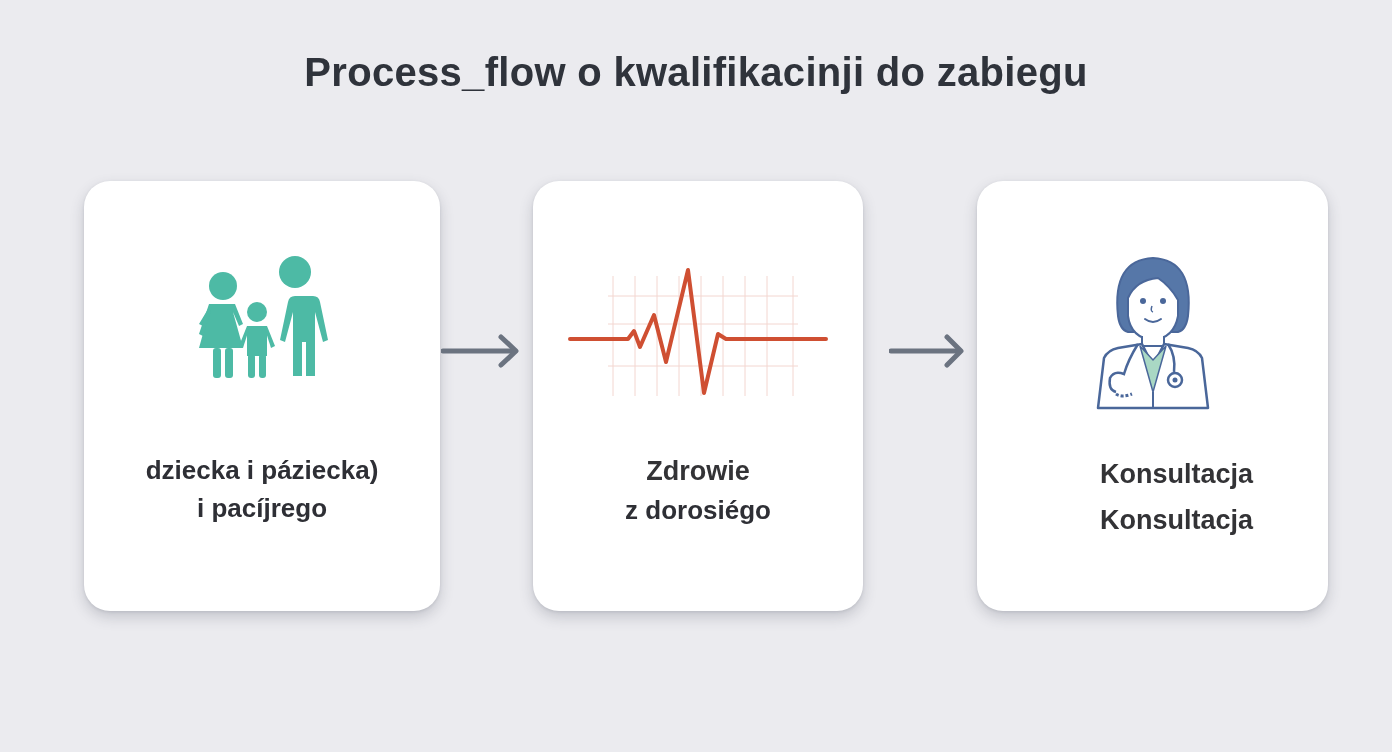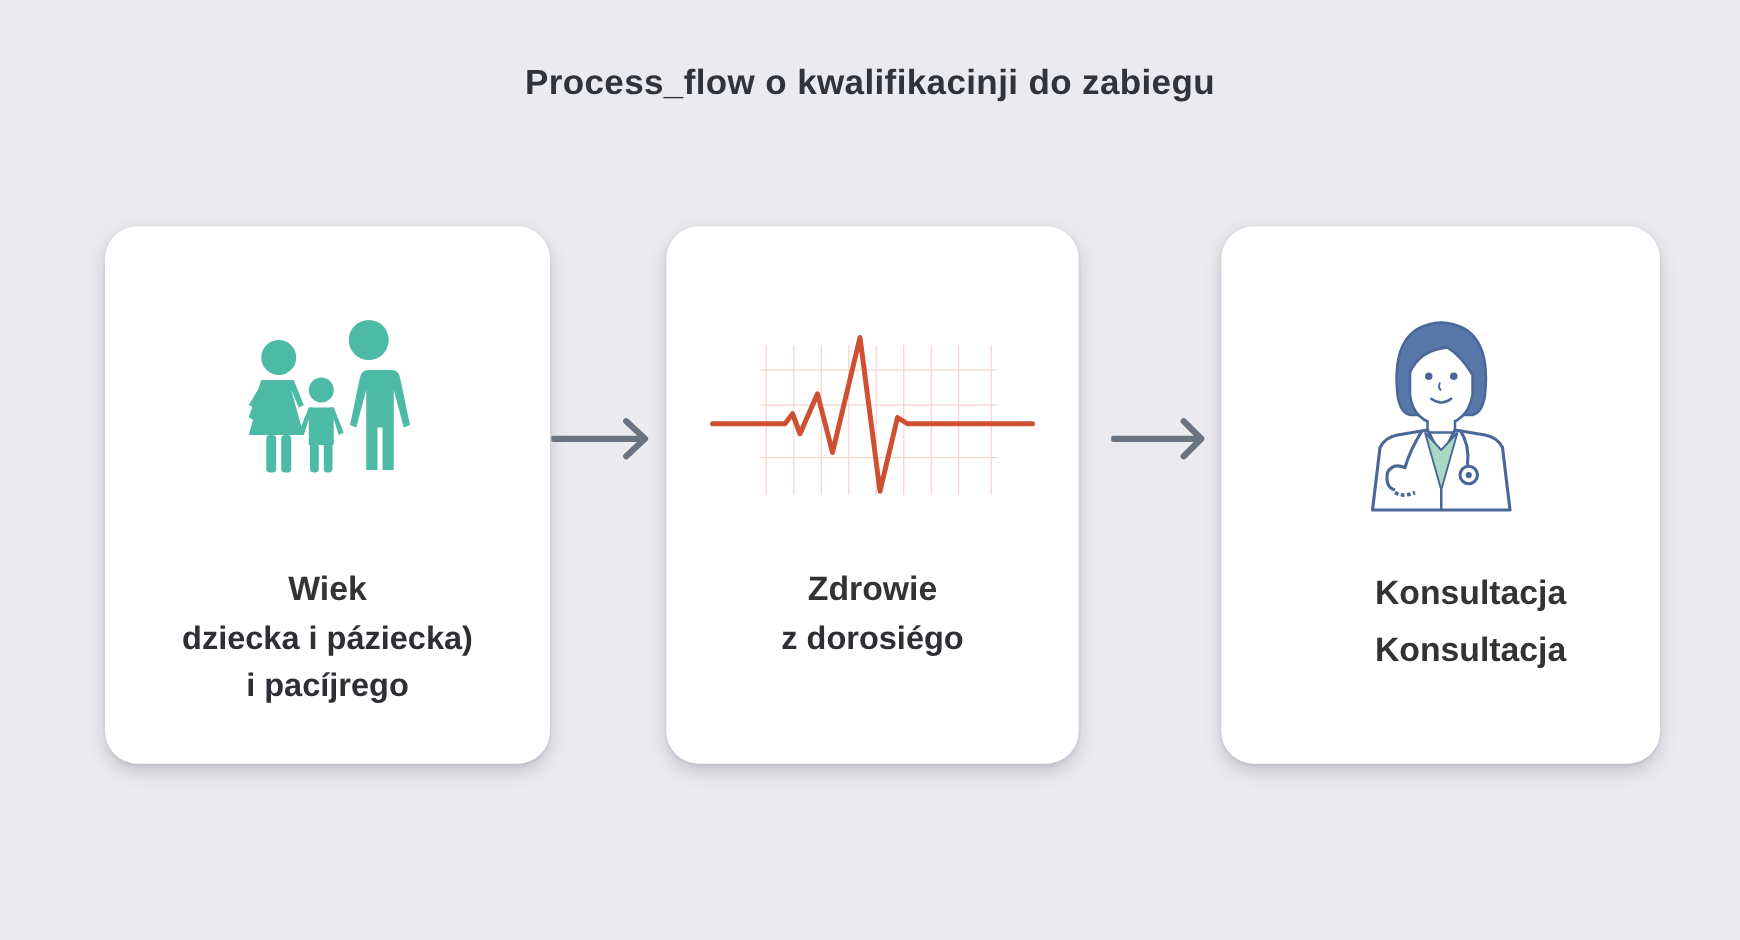--- a/index.html
+++ b/index.html
@@ -4,21 +4,21 @@
 <style>
   html, body { margin: 0; padding: 0; }
   body {
     width: 1392px; height: 752px; overflow: hidden;
     background: #ebebef;
     font-family: "Liberation Sans", "DejaVu Sans", sans-serif;
     position: relative;
   }
   .title {
     position: absolute; left: 0; top: 50px; width: 1392px;
-    text-align: center; font-size: 28px; font-weight: bold;
+    text-align: center; font-size: 40px; font-weight: bold;
     color: #2f333b; letter-spacing: 0.3px;
   }
   .card {
     position: absolute; top: 181px; height: 430px;
     background: #ffffff; border-radius: 26px;
     box-shadow: 0 6px 14px rgba(60,65,80,0.22), 0 1px 3px rgba(60,65,80,0.12);
   }
   .card-1 { left: 84px; width: 356px; }
   .card-2 { left: 533px; width: 330px; }
   .card-3 { left: 977px; width: 351px; }
@@ -59,21 +59,20 @@
         <rect x="72" y="98" width="7" height="24" rx="3"></rect>
         <path d="M52 90 l8 -20 h3 l-7 22 z"></path>
         <path d="M88 90 l-8 -20 h-3 l7 22 z"></path>
 
         <circle cx="108" cy="16" r="16"></circle>
         <path d="M90 40 h36 q6 0 7 6 l8 38 l-5 2 l-8 -30 v64 h-9 v-34 h-4 v34 h-9 v-64 l-8 30 l-5 -2 l8 -38 q1 -6 7 -6 z"></path>
       </g>
     </svg>
   </div>
   <div class="label">
-    <div class="head">Wiek</div>
     <div class="line">dziecka i páziecka)</div>
     <div class="line">i pacíjrego</div>
   </div>
 </div>
 
 <div class="arrow arrow-1">
   <svg width="80" height="34" viewBox="0 0 80 34">
     <line x1="2" y1="17" x2="74" y2="17" stroke="#6b7380" stroke-width="5" stroke-linecap="round"></line>
     <polyline points="60,3 75,17 60,31" fill="none" stroke="#6b7380" stroke-width="5" stroke-linecap="round" stroke-linejoin="round"></polyline>
   </svg>

